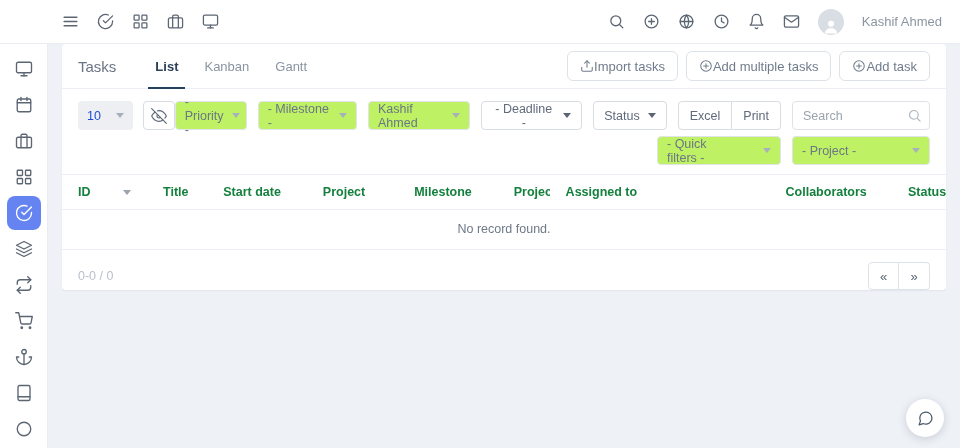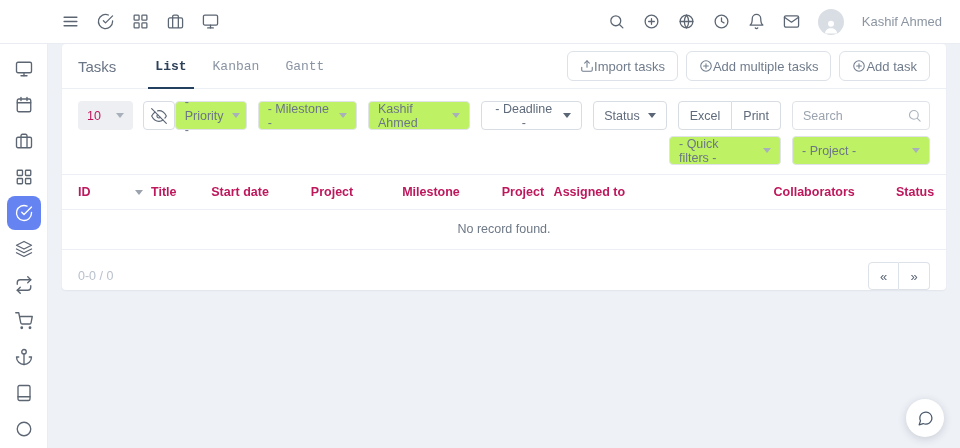--- a/index.html
+++ b/index.html
@@ -54,21 +54,21 @@
 
   
   .card-head {
     height: 45px; display: flex; align-items: center;
     padding: 0 16px 0 16px; border-bottom: 1px solid #eceff3;
   }
   .card-title { font-size: 15px; color: #6a7585; margin-right: 26px; }
   .tabs { display: flex; height: 100%; }
   .tab {
     display: flex; align-items: center; padding: 0 13px; font-size: 13px;
-    color: #8a94a3; cursor: pointer; position: relative; font-family: Liberation Mono, monospace;
+    color: #8a94a3; cursor: pointer; position: relative;
   }
   .tab.active { color: #2c4059; font-weight: bold; }
   .tab.active::after {
     content: ""; position: absolute; left: 6px; right: 6px; bottom: -1px;
     height: 2px; background: #24405f;
   }
   .head-actions { margin-left: auto; display: flex; gap: 8px; }
   .btn-outline {
     display: flex; align-items: center; height: 30px; padding: 0 12px;
     border: 1px solid #dde2e8; border-radius: 6px; background: #fff;
@@ -76,21 +76,21 @@
   }
   .btn-outline svg { width: 14px; height: 14px; }
 
   
   .filters { padding: 12px 16px 0 16px; }
   .filter-row { display: flex; align-items: center; }
   .filter-row + .filter-row { margin-top: 6px; justify-content: flex-end; }
   .right-group { margin-left: auto; display: flex; align-items: center; gap: 11px; }
   .pagesize {
     display: flex; align-items: center; gap: 7px; height: 29px; padding: 0 9px;
-    background: #edeff2; border-radius: 4px; font-size: 12.5px; color: #be185d; cursor: pointer;
+    background: #edeff2; border-radius: 4px; font-size: 12.5px; color: #1d4ed8; cursor: pointer;
   }
   .icon-btn {
     width: 32px; height: 29px; margin-left: 10px;
     border: 1px solid #d8dde3; border-radius: 4px; background: #fff;
     display: flex; align-items: center; justify-content: center; color: #5a6575; cursor: pointer;
   }
   .icon-btn svg { width: 16px; height: 16px; }
   .select-box {
     height: 29px; border: 1px solid #e0e4e9; border-radius: 4px; background: #bef264;
     display: flex; align-items: center; justify-content: space-between;
@@ -112,27 +112,27 @@
   .search-wrap { position: relative; }
   .search-input {
     width: 138px; height: 29px; border: 1px solid #dfe3e8; border-radius: 4px;
     padding: 0 12px 0 10px; font-size: 12.5px; color: #4a5563; font-family: inherit; outline: none;
   }
   .search-input::placeholder { color: #9aa3ae; }
   .search-wrap svg { position: absolute; right: 8px; top: 7px; width: 15px; height: 15px; color: #aab3bd; }
 
   
   .w-priority { width: 72px; } .w-milestone { width: 101px; } .w-assigned { width: 104px; }
-  .w-quick { width: 112px; gap: 35px; } .w-project { width: 138px; }
+  .w-quick { width: 124px; gap: 35px; } .w-project { width: 138px; }
 
   
   .task-table { width: 100%; border-collapse: collapse; table-layout: fixed; margin-top: 9px; }
   .task-table th {
-    font-size: 12.5px; color: #be185d; text-align: left; font-weight: bold;
-    padding: 10px 4px; border-top: 1px solid #eceff3; border-bottom: 1px solid #eceff3;
+    font-size: 12.5px; color: #15803d; text-align: left; font-weight: bold;
+    padding: 10px 16px; border-top: 1px solid #eceff3; border-bottom: 1px solid #eceff3;
     white-space: nowrap; overflow: hidden;
   }
   .task-table th:first-child { padding-left: 16px; }
   .th-project { text-align: right; }
   .sort-caret {
     float: right; width: 0; height: 0; margin-top: 5px;
     border-left: 4px solid transparent; border-right: 4px solid transparent; border-top: 5px solid #9aa3ae;
   }
   .empty-cell {
     text-align: center; font-size: 12.5px; color: #6e7987;

